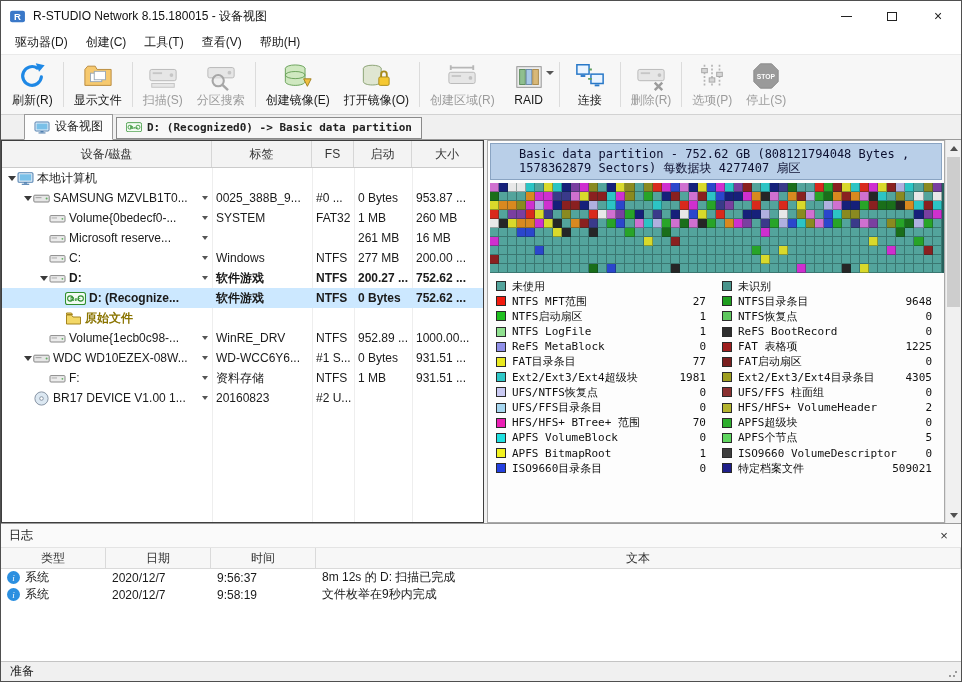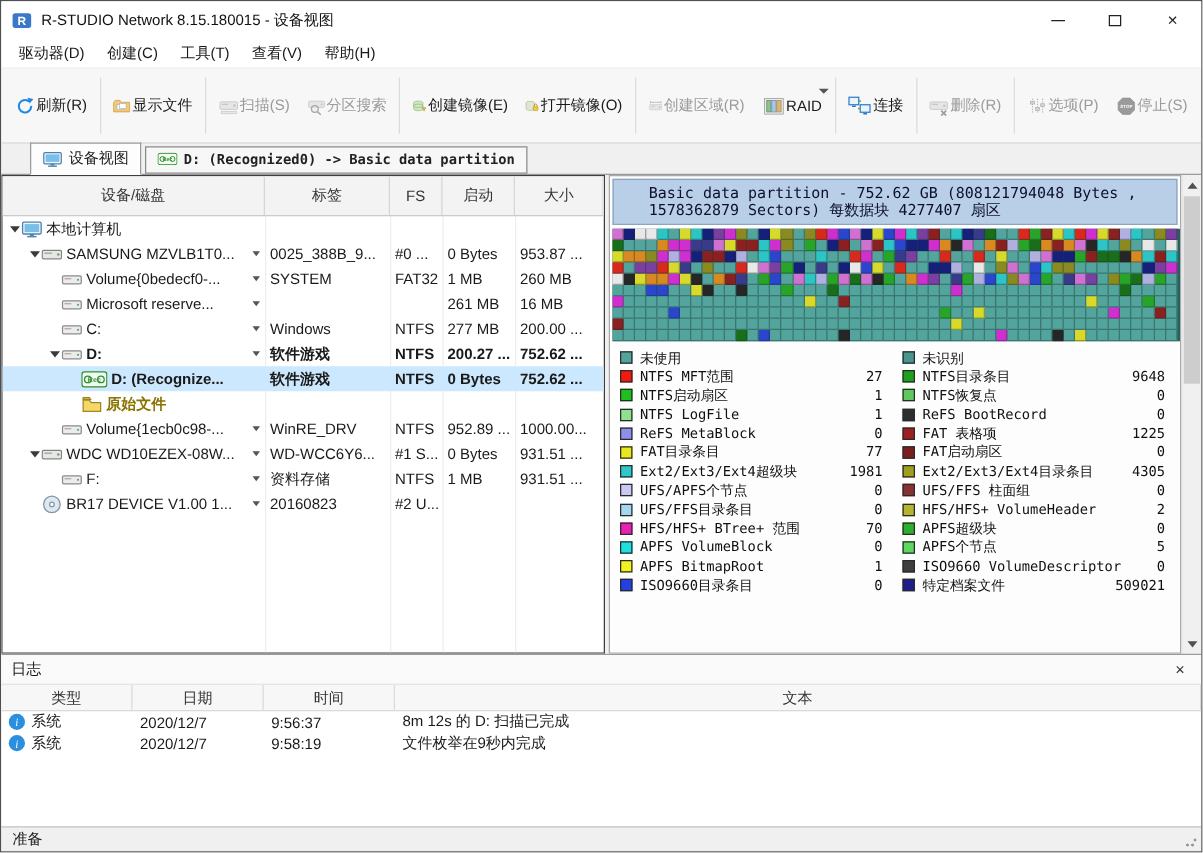--- a/index.html
+++ b/index.html
@@ -15,42 +15,42 @@
   .win-btn { width:46px; height:100%; display:flex; align-items:center; justify-content:center; color:#222; font-size:14px; }
   .min-glyph { width:11px; height:1px; background:#222; display:block; }
   .max-glyph { width:10px; height:9px; border:1px solid #222; display:block; }
 
   
   .menubar { height:24px; display:flex; align-items:center; background:#fff; padding-left:5px; border-bottom:1px solid #eaeaea; }
   .menu-item { padding:4px 9px; }
 
   
   .toolbar { height:60px; background:#f7f7f7; border-bottom:1px solid #d2d2d2; display:flex; align-items:stretch; padding:2px 4px; }
-  .tb-btn { min-width:54px; padding:2px 7px; display:flex; flex-direction:row; align-items:center; justify-content:center; gap:1px; position:relative; }
+  .tb-btn { min-width:54px; padding:2px 7px; display:flex; flex-direction:column; align-items:center; justify-content:center; gap:1px; position:relative; }
   .tb-icon { width:30px; height:30px; }
   .tb-icon svg { width:100%; height:100%; }
   .tb-label { font-size:12px; color:#1a1a1a; white-space:nowrap; }
   .tb-btn.disabled .tb-label { color:#9b9b9b; }
   .tb-btn.disabled .tb-icon { filter:grayscale(1) opacity(.62); }
   .tb-sep { width:1px; background:#dcdcdc; margin:5px 3px; }
   .tb-dd { position:absolute; right:2px; top:14px; width:0; height:0; border-left:4px solid transparent; border-right:4px solid transparent; border-top:4px solid #555; }
 
   
   .tabbar { height:25px; background:#f0f0f0; display:flex; align-items:flex-end; padding:2px 3px 0; border-bottom:1px solid #9a9a9a; }
   .vtab { display:flex; align-items:center; gap:5px; padding:3px 9px 4px; margin-right:3px; color:#222; }
   .vtab .vtab-icon { width:16px; height:12px; }
   .vtab.active { background:#fdfdfd; border:1px solid #9a9a9a; border-bottom:1px solid #fdfdfd; margin-bottom:-1px;margin-left:20px; }
   .vtab.secondary { font-family:"DejaVu Sans Mono", monospace; font-size:11px; font-weight:bold; border:1px solid #8a8a8a; background:#f7f7f7; }
 
   
   .main { position:absolute; left:0; top:139px; width:960px; height:383px; display:flex; background:#f0f0f0; }
   .tree-panel { width:483px; height:100%; background:#fff; border:1px solid #3e3e3e; position:relative; overflow:hidden; }
   .splitter { width:3px; background:#f0f0f0; }
 
-  .tree-header { display:flex; height:32px; background:#f3f3f3; border-bottom:1px solid #cbcbcb; position:relative; z-index:2; }
+  .tree-header { display:flex; height:27px; background:#f3f3f3; border-bottom:1px solid #cbcbcb; position:relative; z-index:2; }
   .th { display:flex; align-items:center; justify-content:center; color:#333; border-right:1px solid #d6d6d6; }
   .c0 { width:210px; } .c1 { width:100px; } .c2 { width:42px; } .c3 { width:58px; } .c4 { flex:1; }
   .grid-line { position:absolute; top:25px; bottom:0; width:0; border-left:1px solid #eeeeee; z-index:0; }
 
   .trow { display:flex; height:20px; align-items:stretch; position:relative; z-index:1; }
   .trow.selected { background:#cce8ff; }
   .trow.bold { font-weight:bold; }
   .td { display:flex; align-items:center; padding:0 4px; white-space:nowrap; overflow:hidden; }
   .td.name { padding-left:2px; }
   .indent { flex:none; height:1px; }
@@ -1042,21 +1042,21 @@
               <span>FAT目录条目</span>
               <span class="lcount">77</span>
             </div>
             <div class="lrow">
               <span class="swatch" style="background: rgb(46, 200, 200);"></span>
               <span>Ext2/Ext3/Ext4超级块</span>
               <span class="lcount">1981</span>
             </div>
             <div class="lrow">
               <span class="swatch" style="background: rgb(201, 201, 242);"></span>
-              <span>UFS/APFS个节点</span>
+              <span>UFS/NTFS恢复点</span>
               <span class="lcount">0</span>
             </div>
             <div class="lrow">
               <span class="swatch" style="background: rgb(165, 214, 240);"></span>
               <span>UFS/FFS目录条目</span>
               <span class="lcount">0</span>
             </div>
             <div class="lrow">
               <span class="swatch" style="background: rgb(234, 31, 180);"></span>
               <span>HFS/HFS+ BTree+ 范围</span>

